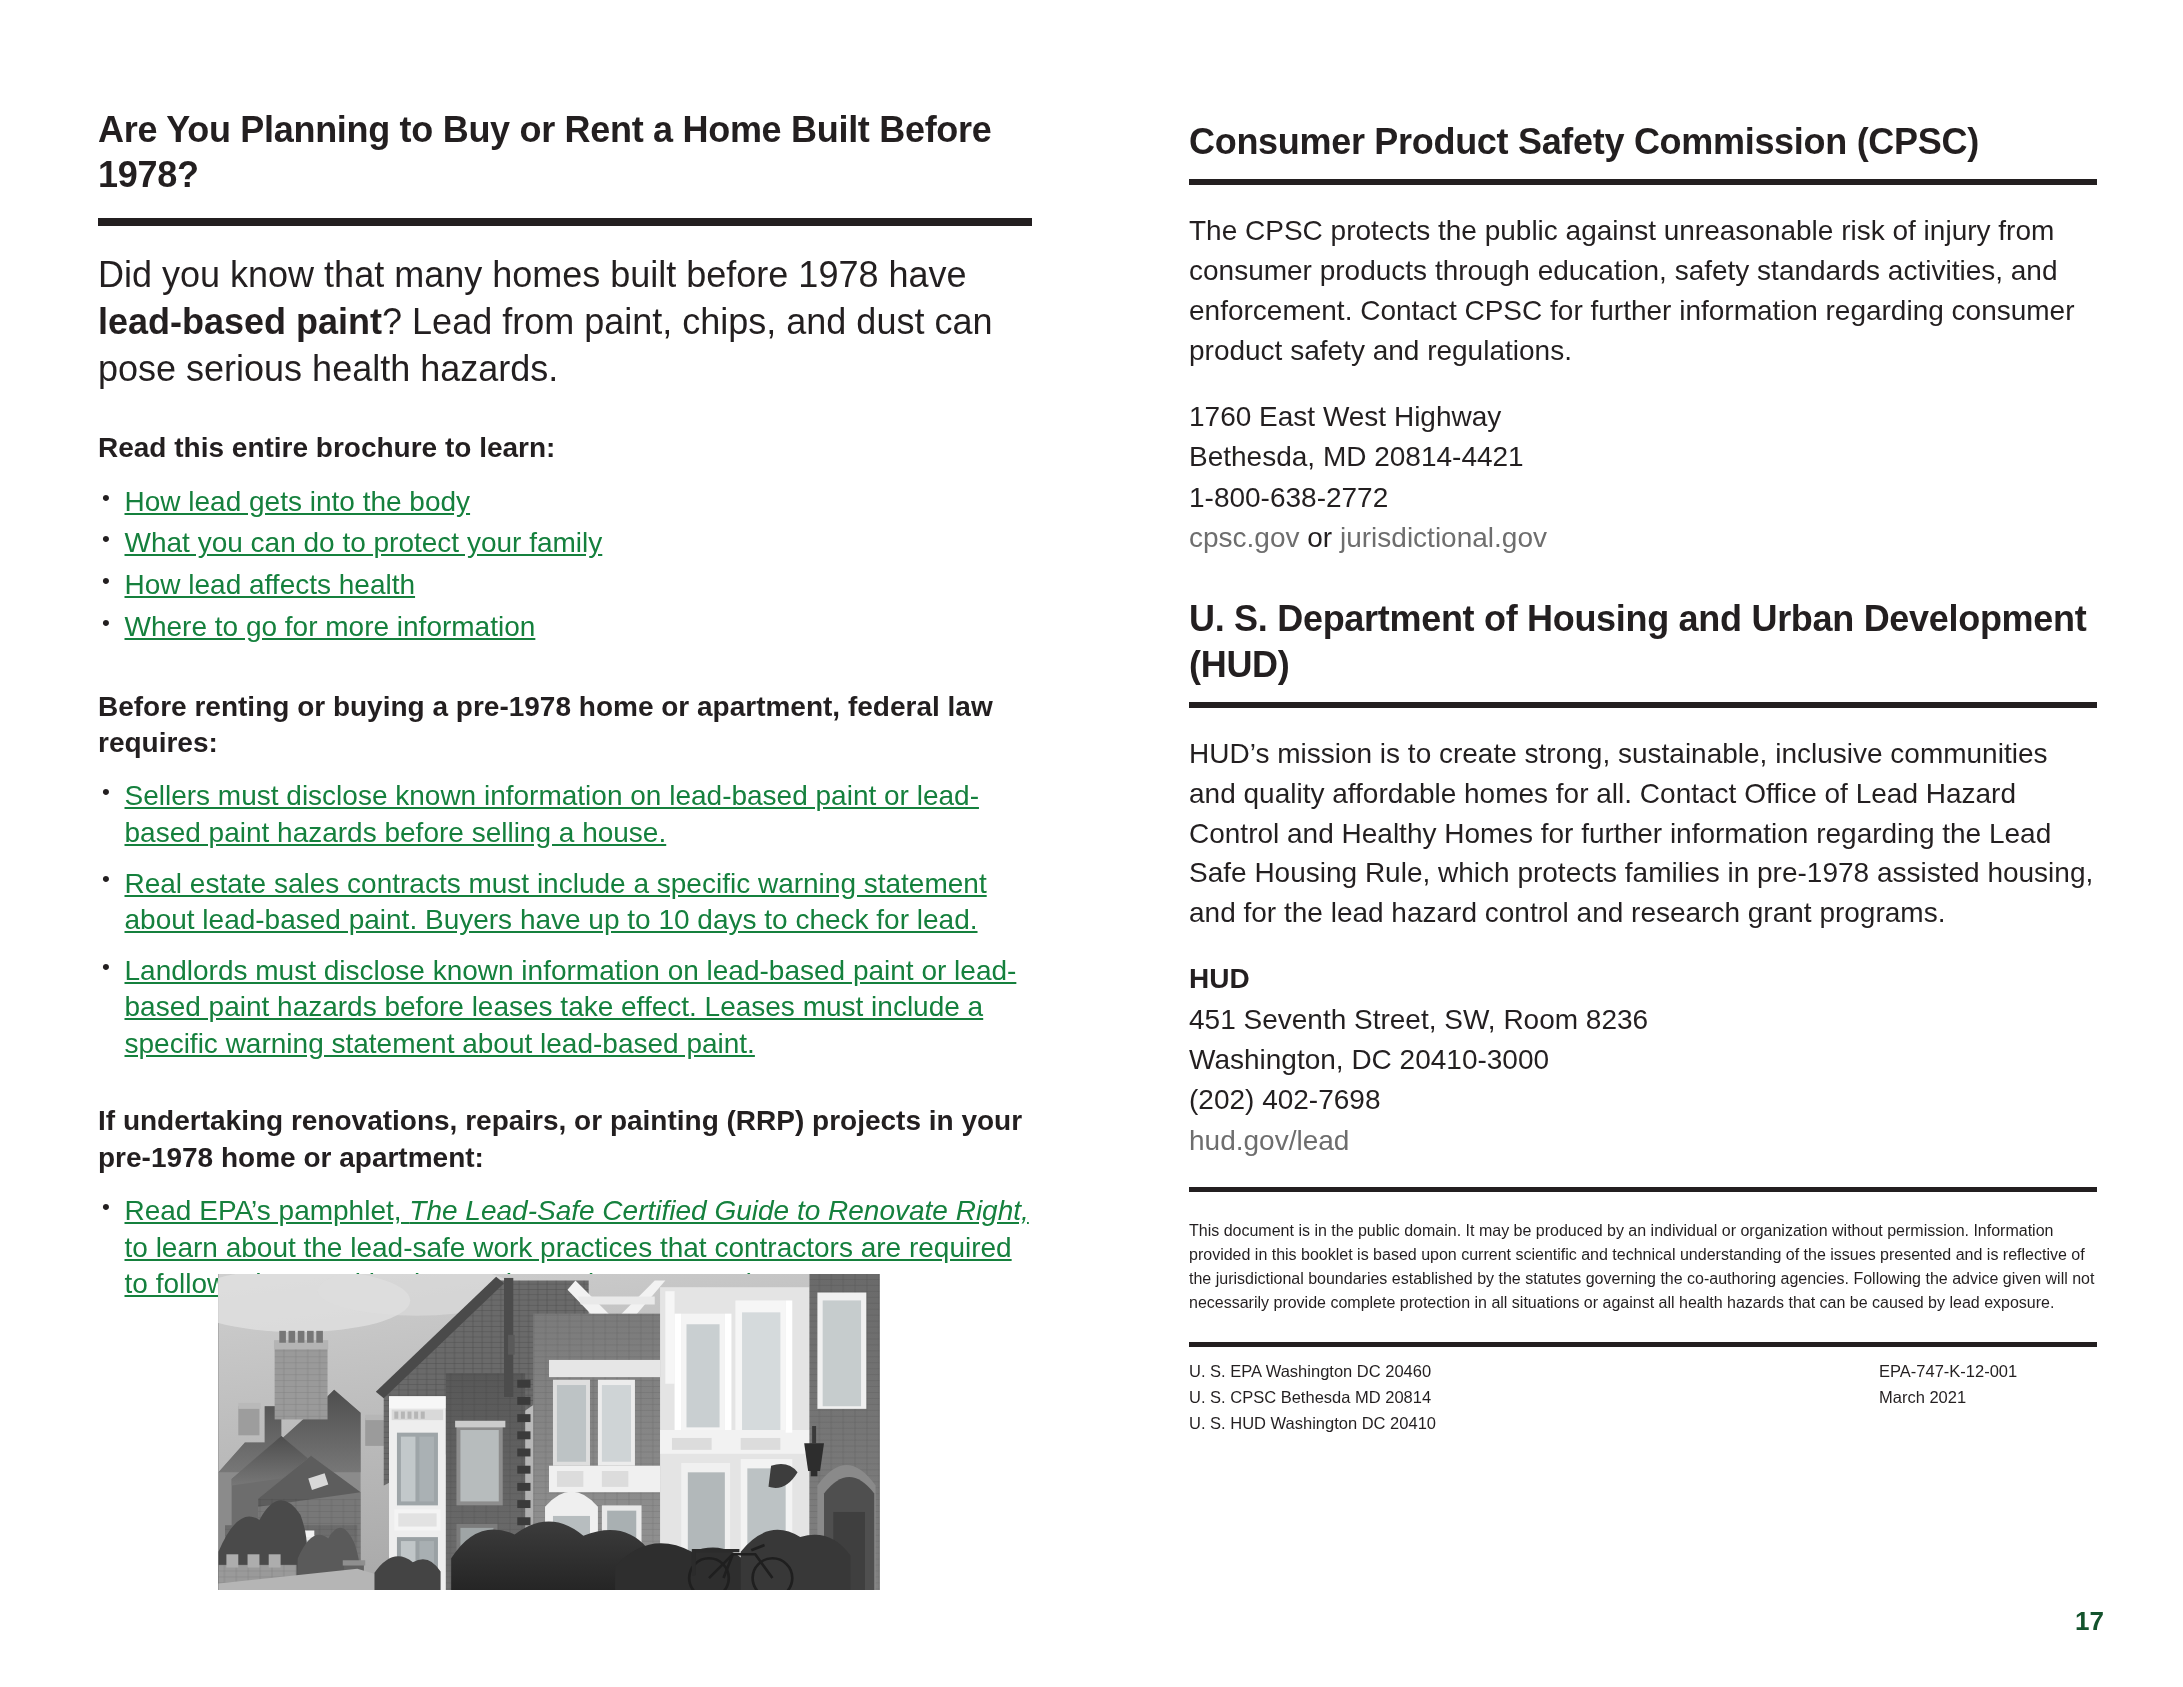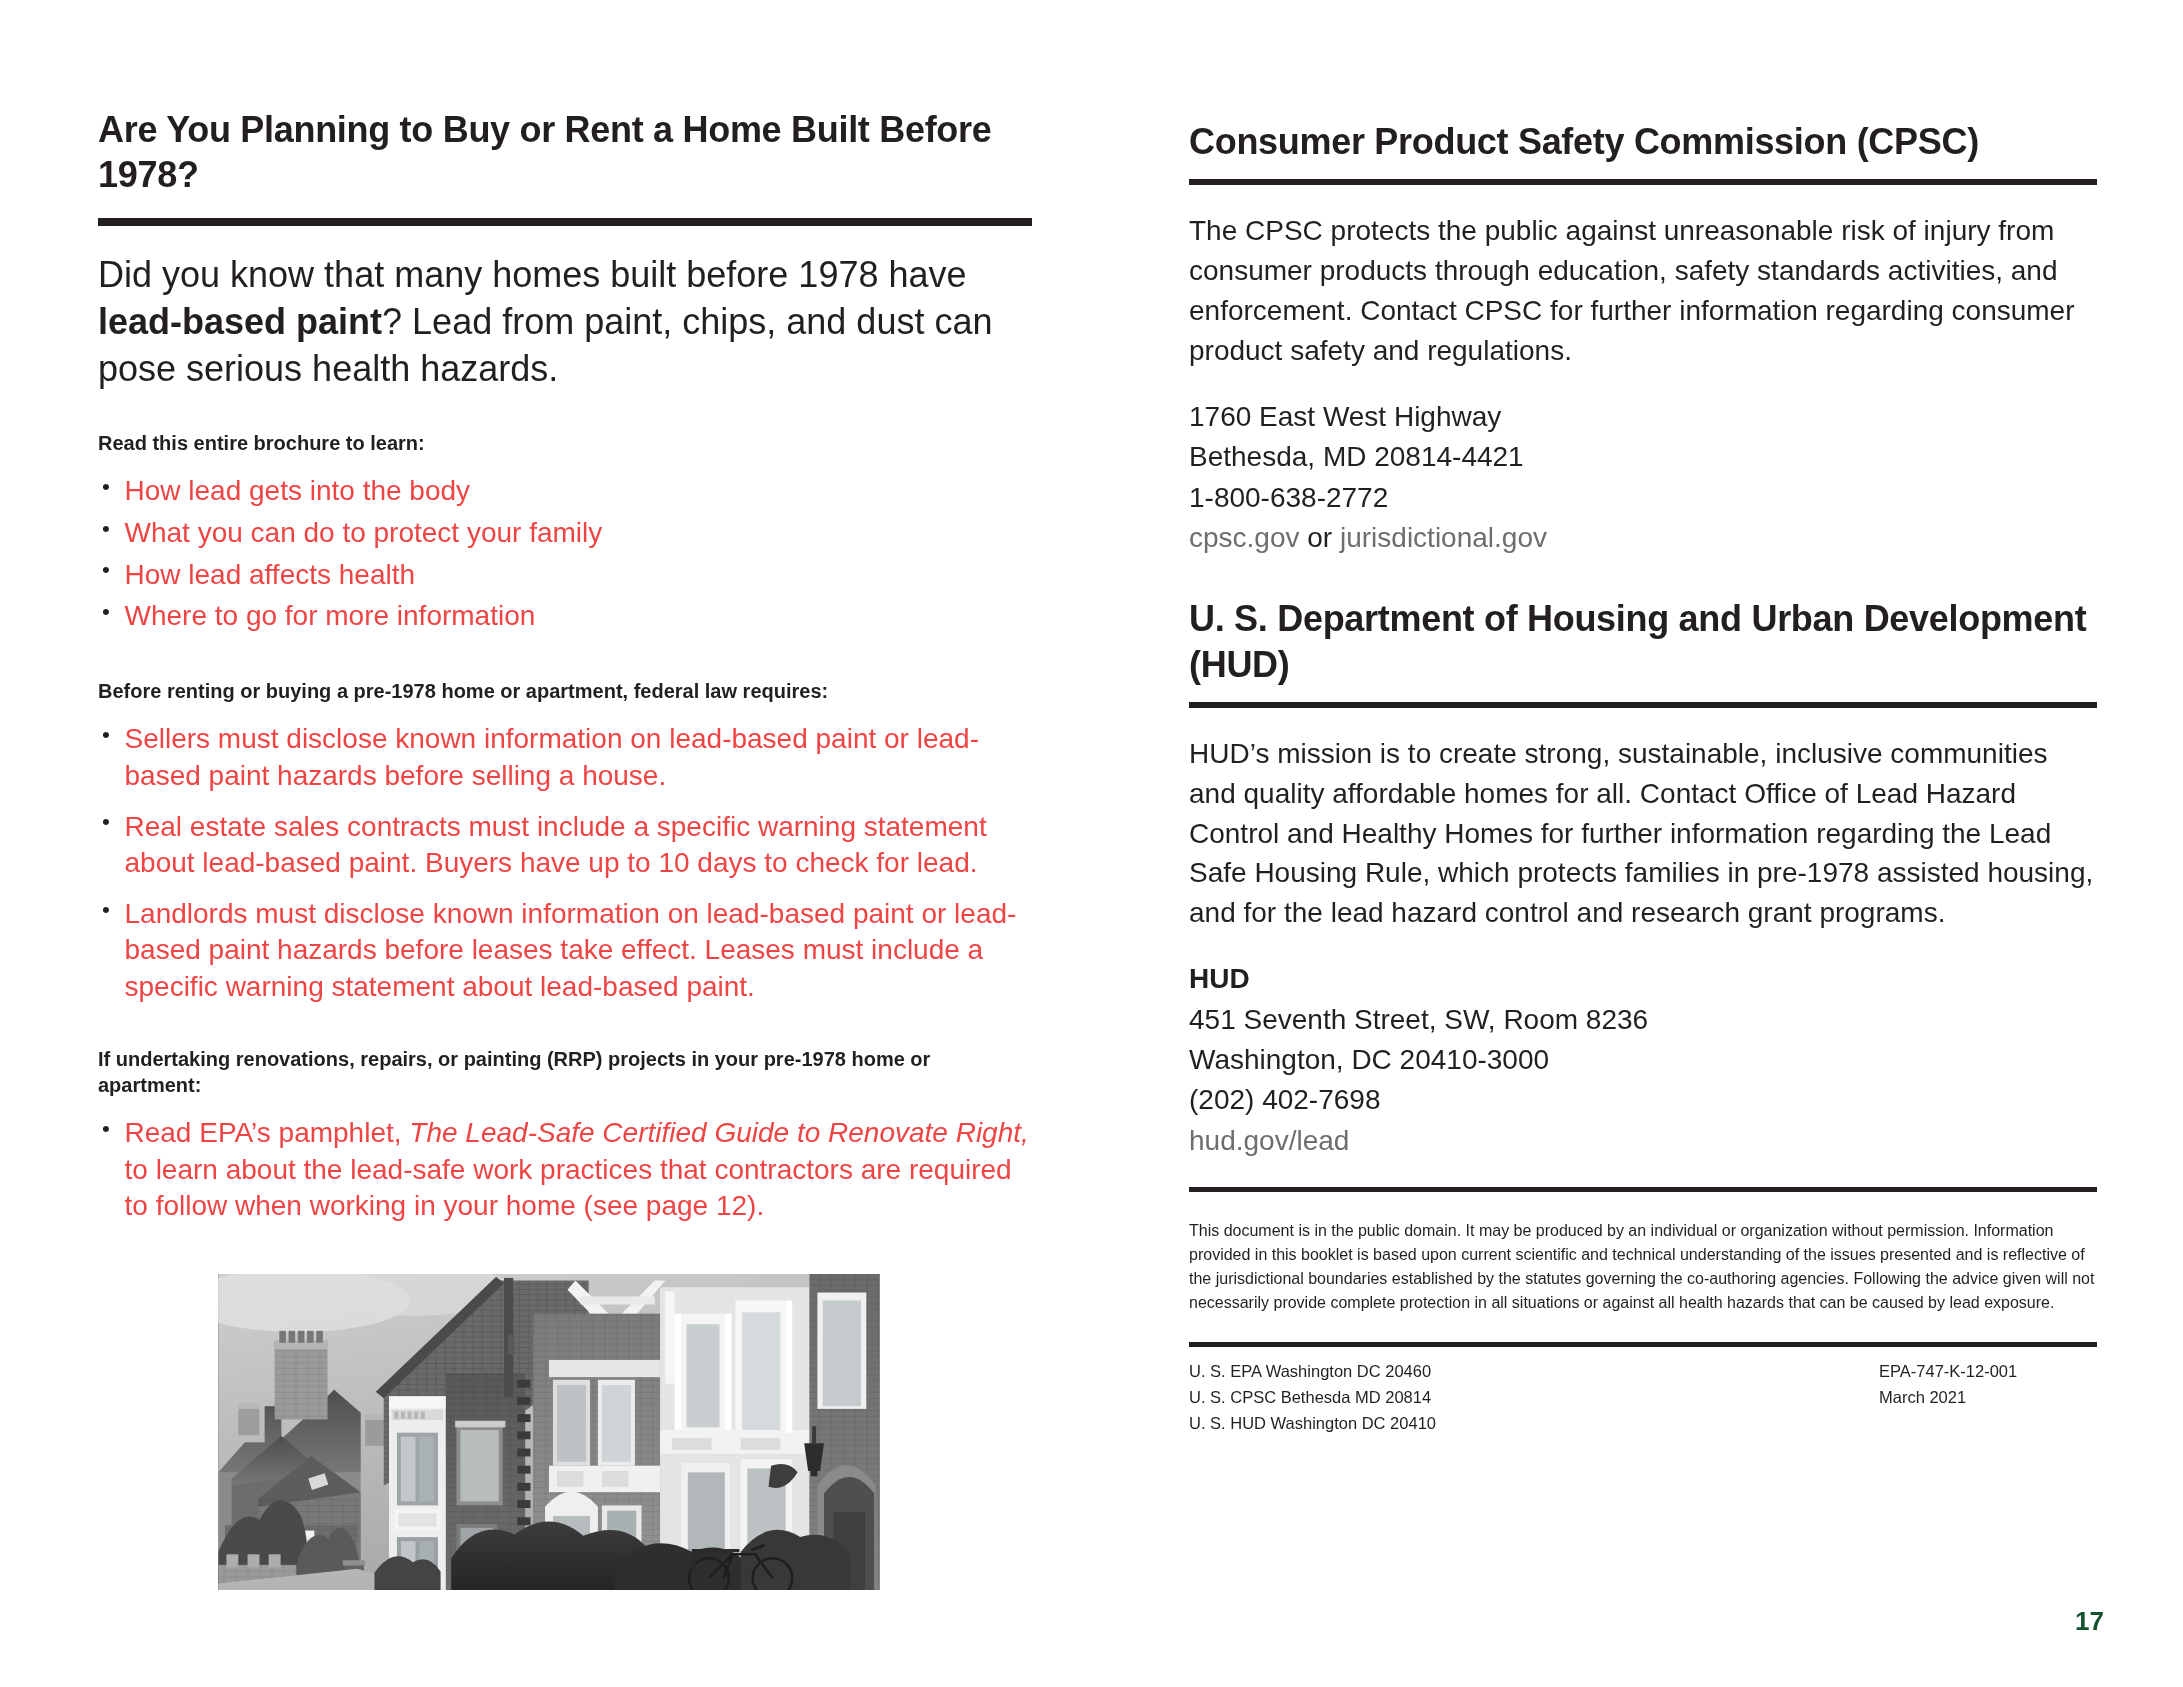--- a/index.html
+++ b/index.html
@@ -61,39 +61,40 @@
   }
 
   
   p.body {
     font-size: 36px;
     line-height: 1.30;
     margin: 0;
     color: #231f20;
   }
   .sub-head {
-    font-size: 20px;
+    font-size: 28px;
     line-height: 1.30;
     font-weight: bold;
     margin: 0;
     color: #231f20;
   }
 
   ul.bullets {
     list-style: none;
     margin: 0;
     padding: 0;
   }
   ul.bullets li {
     position: relative;
     padding-left: 26.5px;
     font-size: 28px;
     line-height: 1.30;
     margin-bottom: 11.2px;
-    color: #ef4444;
+    color: #15803d;
+    text-decoration: underline;
   }
   ul.bullets li::before {
     content: "\2022";
     position: absolute;
     left: 4px;
     top: -1.3px;
     font-size: 22.5px;
     color: #231f20;
   }
   ul.bullets.tight li { margin-bottom: 5.3px; }

